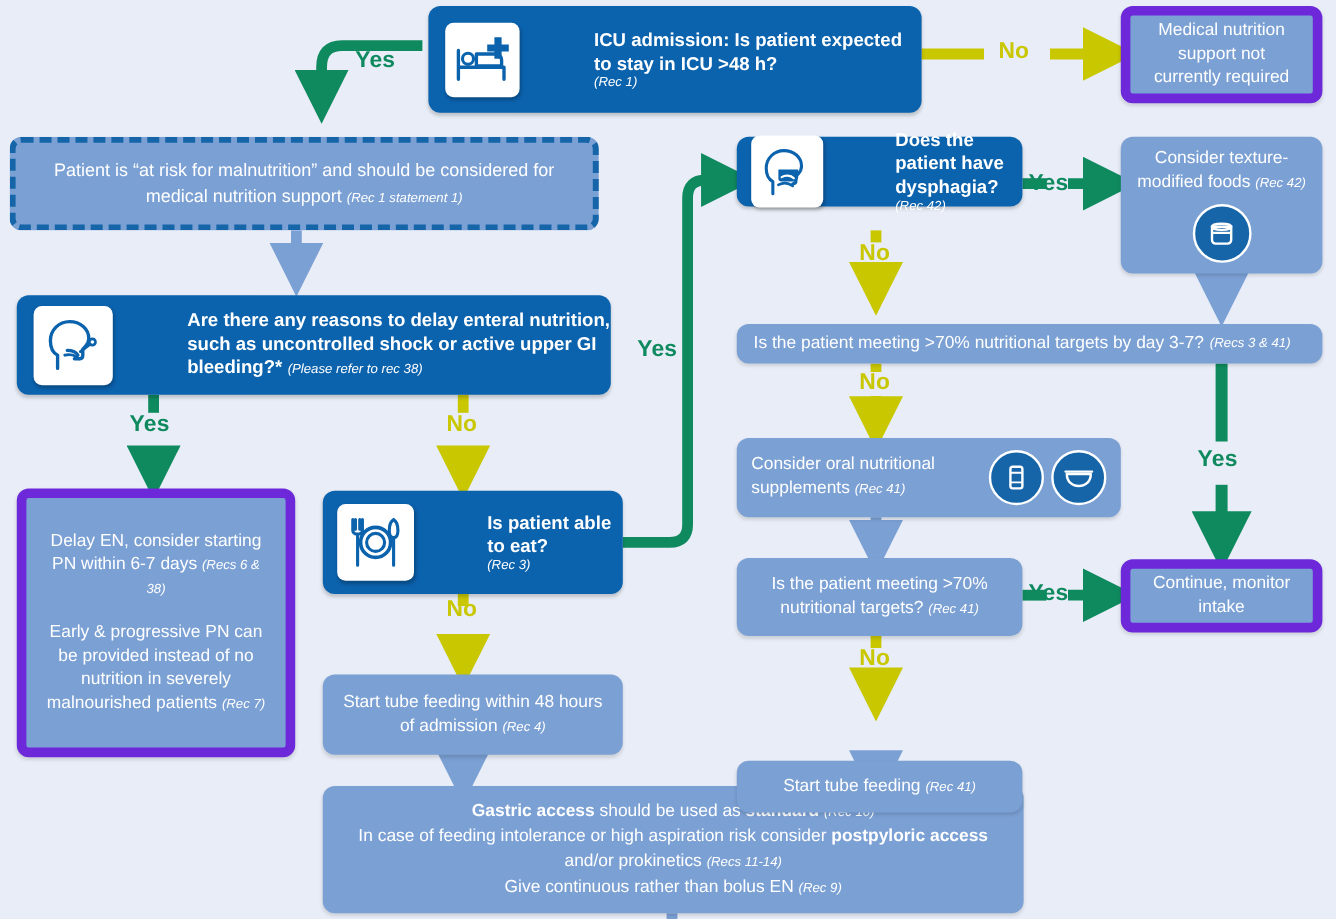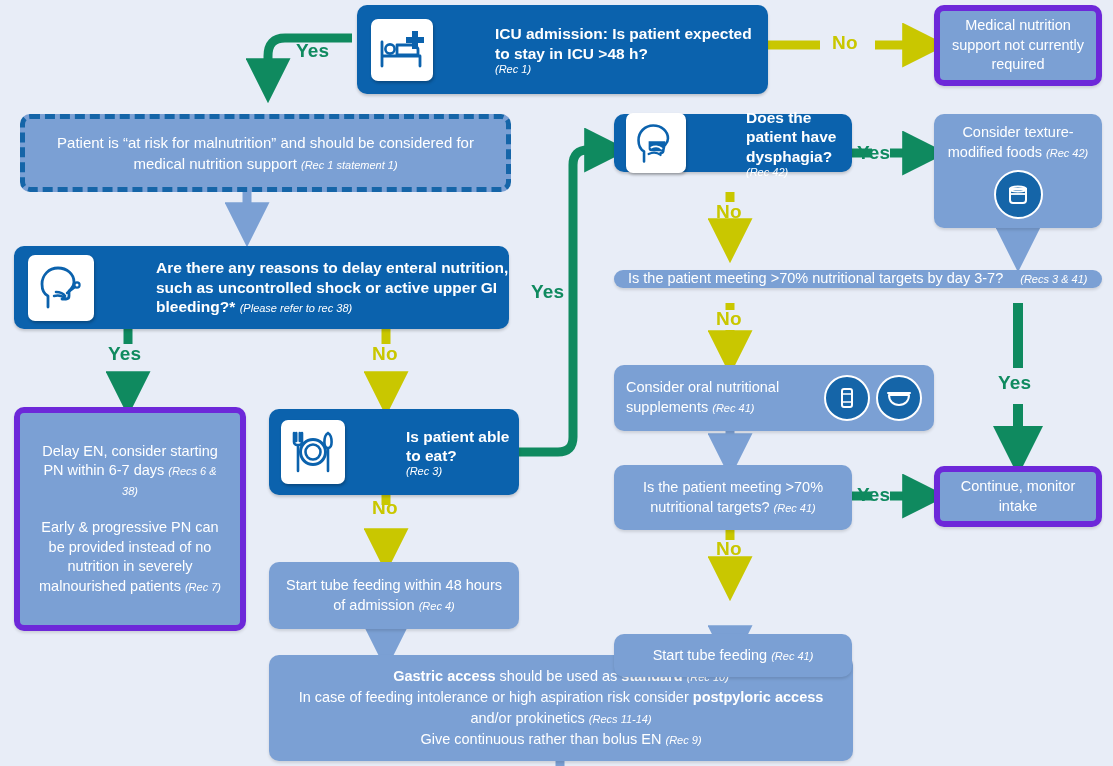--- a/index.html
+++ b/index.html
@@ -31,21 +31,21 @@
     background:#7ba0d4;
     color:#ffffff;
     box-shadow:0 2px 3px rgba(0,0,0,.12);
     display:flex;align-items:center;justify-content:center;
     text-align:center;
     font-size:14.5px;line-height:1.35;
   }
   .a .rec{font-style:italic;font-size:11px;}
 
   
-  .outlined{border:6px solid #6d28d9;justify-content:flex-end;}
+  .outlined{border:8px solid #6d28d9;justify-content:flex-end;}
 
   
   .dashed{
     background:#7ba0d4;
     border:5px dashed #1565a8;
     color:#fff;
     display:flex;align-items:center;justify-content:center;text-align:center;
     font-size:15px;line-height:1.4;
   }
   .dashed .rec{font-style:italic;font-size:11px;}
@@ -152,21 +152,21 @@
     <div>
       <div class="qtext">ICU admission: Is patient expected to stay in ICU &gt;48 h?</div>
       <div class="rec">(Rec 1)</div>
     </div>
   </div>
 
   <div class="node a outlined" style="left:934px;top:5px;width:168px;height:81px;padding:4px 10px;">
     <span>Medical nutrition support not currently required</span>
   </div>
 
-  <div class="node dashed" style="left:20px;top:114px;width:491px;height:78px;padding:4px 22px;">
+  <div class="node dashed" style="left:8px;top:114px;width:491px;height:78px;padding:4px 22px;">
     <div>
       <span>Patient is “at risk for malnutrition” and should be considered for medical nutrition support</span>
       <span class="rec">(Rec 1 statement 1)</span>
     </div>
   </div>
 
   <div class="node q" style="left:14px;top:246px;width:495px;height:83px;padding-left:14px;">
     <div class="icontile" style="width:66px;height:66px;margin-right:14px;">
       <svg width="50" height="50" viewBox="0 0 50 50" aria-hidden="true">
         <path d="M12 44V33c-4-2-6-7-6-12C6 12 13 5 22 5c9 0 16 6 16 14 0 3-1 5-3 7l-2 2v5c0 2-1 3-3 3h-4" fill="none" stroke="#0b62ad" stroke-width="2.8" stroke-linecap="round" stroke-linejoin="round"></path>
@@ -257,21 +257,21 @@
     </div>
     <div class="circicon" style="width:45px;height:45px;margin-top:8px;">
       <svg width="26" height="26" viewBox="0 0 26 26" aria-hidden="true">
         <path d="M5 7h16v11a3 3 0 0 1-3 3H8a3 3 0 0 1-3-3z" fill="none" stroke="#ffffff" stroke-width="2"></path>
         <ellipse cx="13" cy="7" rx="8" ry="2.6" fill="none" stroke="#ffffff" stroke-width="2"></ellipse>
         <path d="M5 12h16" stroke="#ffffff" stroke-width="1.8"></path>
       </svg>
     </div>
   </div>
 
-  <div class="node a" style="left:614px;top:270px;width:488px;height:18px;padding:0 14px;justify-content:flex-start;gap:12px;">
+  <div class="node a" style="left:614px;top:270px;width:488px;height:33px;padding:0 14px;justify-content:flex-start;">
     <span>Is the patient meeting &gt;70% nutritional targets by day 3-7?</span>
     <span class="rec" style="margin-left:5px">(Recs 3 &amp; 41)</span>
   </div>
 
   <div class="node a" style="left:614px;top:365px;width:320px;height:66px;padding:0 12px;justify-content:space-between;">
     <div style="text-align:left">
       <span>Consider oral nutritional supplements</span>
       <span class="rec">(Rec 41)</span>
     </div>
     <div style="display:flex;gap:6px;">

